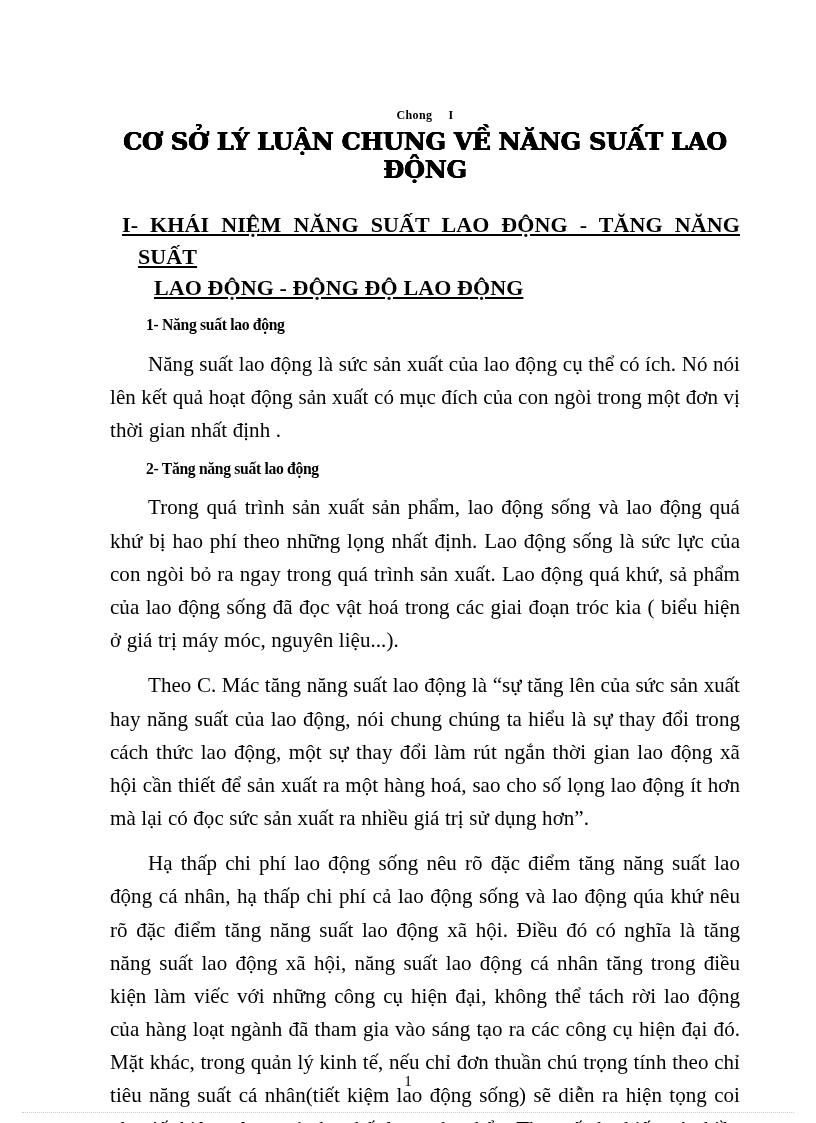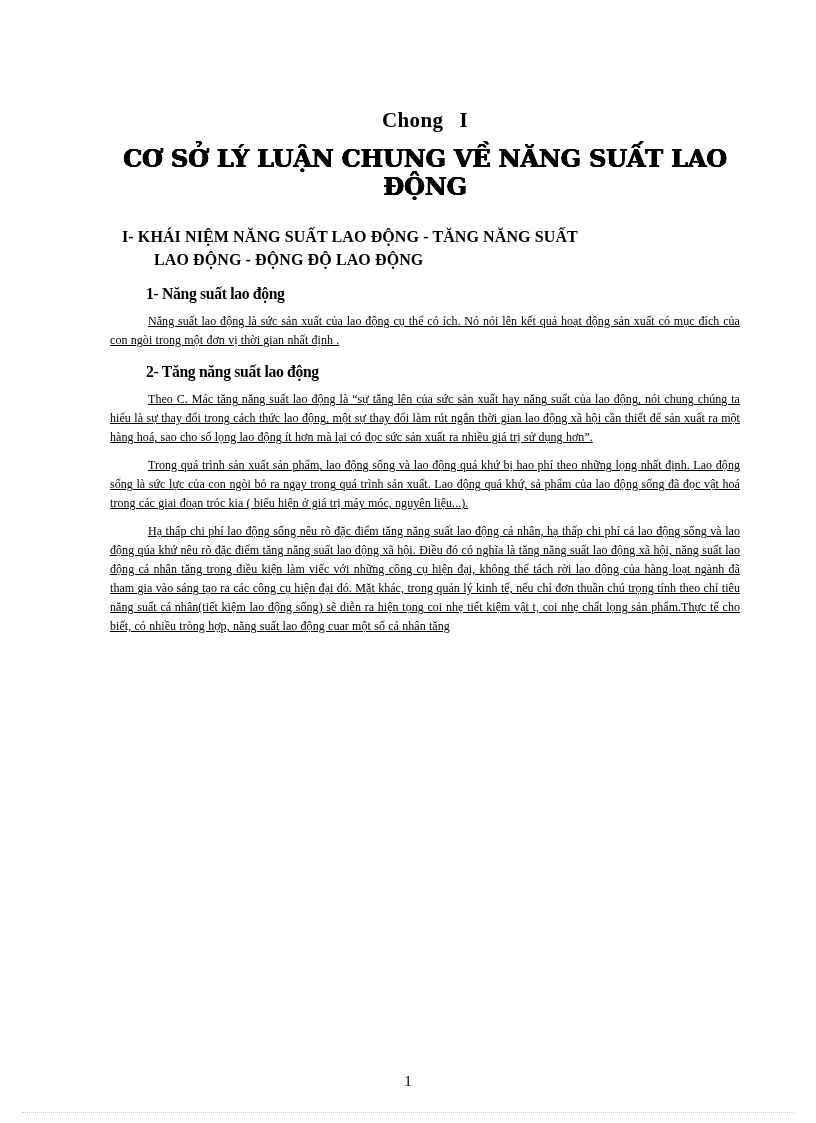--- a/index.html
+++ b/index.html
@@ -30,25 +30,25 @@
   .content {
     position: absolute;
     left: 110px;
     top: 108px;
     width: 630px;
   }
 
   
   .chapter-line {
     text-align: center;
-    font-size: 21px;
+    font-size: 12px;
     font-weight: 700;
     letter-spacing: 0.4px;
     line-height: 1.2;
-    margin: 0 0 12px 0;
+    margin: 0 0 6px 0;
     font-family: "Liberation Serif", "DejaVu Serif", serif;
   }
   .chapter-line .num {
     display: inline-block;
     margin-left: 16px;
   }
 
   
   .doc-title {
     text-align: center;
@@ -62,30 +62,31 @@
     transform-origin: center;
     text-shadow:
        0.6px 0 0 #000,
       -0.35px 0 0 #000,
        0 0.4px 0 #000,
        0 -0.3px 0 #000;
   }
 
   
   .section-heading {
-    font-size: 16px;
+    font-size: 22px;
     font-weight: 700;
     line-height: 1.42;
     margin: 0 0 10px 0;
     padding-left: 16px;
     text-indent: -16px;
     margin-left: 12px;
     text-align: justify;
     text-justify: inter-word;
     letter-spacing: 0.1px;
+    text-decoration: underline;
   }
   .section-heading .l2 {
     display: block;
     text-indent: 0;
     padding-left: 16px;
   }
 
   
   .sub-heading {
     font-size: 16.5px;
@@ -93,29 +94,28 @@
     line-height: 1.3;
     margin: 11px 0 8px 0;
     padding-left: 38px;
     letter-spacing: -0.35px;
     transform: scaleX(0.95);
     transform-origin: left center;
   }
 
   
   p.body {
-    font-size: 12px;
+    font-size: 21px;
     line-height: 1.58;
-    margin: 4px 0 9px 0;
+    margin: 12px 0 9px 0;
     text-align: justify;
     text-justify: inter-word;
     text-indent: 38px;
     letter-spacing: 0.05px;
     word-spacing: 0.2px;
-    text-decoration: underline;
   }
   p.body.tight { margin-bottom: 10px; }
 
   
   .page-number {
     position: absolute;
     left: 0;
     top: 1073px;
     width: 816px;
     text-align: center;
@@ -148,22 +148,22 @@
 
     <div class="section-heading">
       <span>I-  KHÁI  NIỆM  NĂNG   SUẤT  LAO  ĐỘNG  -  TĂNG  NĂNG  SUẤT</span>
       <span class="l2">LAO ĐỘNG - ĐỘNG   ĐỘ LAO ĐỘNG</span>
     </div>
 
     <div class="sub-heading">1- Năng suất lao động</div>
     <p class="body">Năng suất lao động là sức sản xuất của lao động cụ thể có ích. Nó nói lên kết quả hoạt động sản xuất có mục đích của con ngòi   trong một đơn vị thời gian nhất định .</p>
 
     <div class="sub-heading">2- Tăng năng suất lao động</div>
+    <p class="body">Trong quá trình sản xuất  sản phẩm, lao động sống và lao động quá khứ bị hao phí theo những lọng   nhất định. Lao động sống là sức lực của con ngòi   bỏ ra ngay trong quá trình sản xuất. Lao động quá khứ, sả phẩm của lao động sống đã đọc   vật hoá trong các giai đoạn tróc   kia ( biểu hiện ở giá trị máy móc, nguyên liệu...).</p>
     <p class="body">Theo C. Mác tăng năng suất lao động là “sự tăng lên của sức sản xuất  hay năng suất của lao động, nói chung chúng ta hiểu là sự thay đổi trong cách thức lao động, một sự thay đổi làm rút ngắn thời gian lao động xã hội cần thiết để sản xuất  ra một hàng hoá, sao cho số lọng   lao động ít hơn mà lại có đọc   sức sản xuất  ra nhiều giá trị sử dụng hơn”.</p>
-    <p class="body">Trong quá trình sản xuất  sản phẩm, lao động sống và lao động quá khứ bị hao phí theo những lọng   nhất định. Lao động sống là sức lực của con ngòi   bỏ ra ngay trong quá trình sản xuất. Lao động quá khứ, sả phẩm của lao động sống đã đọc   vật hoá trong các giai đoạn tróc   kia ( biểu hiện ở giá trị máy móc, nguyên liệu...).</p>
     <p class="body">Hạ thấp chi phí lao động sống nêu rõ đặc điểm tăng năng suất lao động cá nhân, hạ thấp chi phí cả lao động sống và lao động qúa khứ nêu rõ đặc điểm tăng năng suất lao động xã hội. Điều đó có nghĩa là tăng năng suất lao động xã hội, năng suất lao động cá nhân tăng  trong điều kiện làm viếc với những công cụ hiện đại, không thể tách rời lao động của hàng loạt ngành đã tham gia vào sáng tạo ra các công cụ hiện đại đó. Mặt khác, trong quản lý kinh tế, nếu chỉ đơn thuần chú trọng tính theo chỉ tiêu năng suất cá nhân(tiết kiệm lao động sống) sẽ diễn ra hiện tọng   coi nhẹ tiết kiệm vật t,  coi nhẹ chất lọng   sản phẩm.Thực tế cho biết, có nhiều tròng   hợp, năng suất lao động cuar một số cá nhân tăng</p>
 
   </div>
 
   <div class="page-number">1</div>
 
   <div class="scan-rule"></div>
 
 </div>
 

